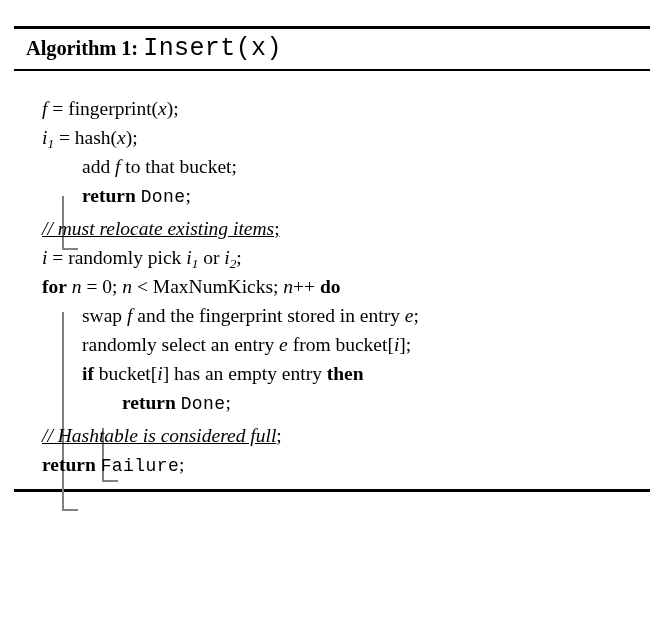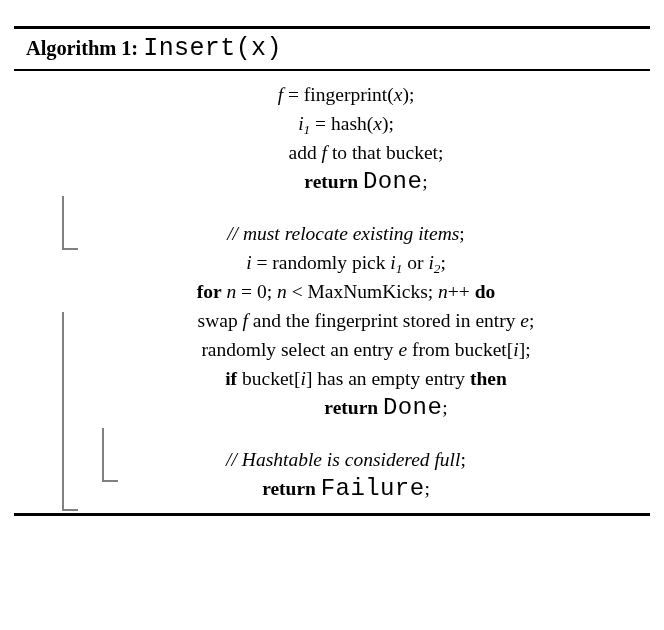--- a/index.html
+++ b/index.html
@@ -47,53 +47,52 @@
     letter-spacing: -0.1px;
   }
   .caption .alg-signature {
     font-family: "Liberation Mono", "DejaVu Sans Mono", monospace;
     font-size: 25px;
     letter-spacing: 0.4px;
   }
 
   
   .body {
-    padding: 9px 0 10px 0;
+    padding: 23px 0 10px 0;
     position: relative;
-    text-align: center;
   }
 
   .line {
     position: relative;
     height: 29px;
     line-height: 29px;
     font-size: 19.5px;
     white-space: nowrap;
   }
-  .line.gap-above { margin-top: 23px; }
+  .line.gap-above { margin-top: 4px; text-decoration: underline; }
 
   .indent-0 { padding-left: 28px; }
   .indent-1 { padding-left: 68px; }
   .indent-2 { padding-left: 108px; }
 
   
   .guide {
     position: absolute;
     border-left: 2px solid #808080;
     border-bottom: 2px solid #808080;
     width: 14px;
     pointer-events: none;
   }
 
   
   .kw   { font-weight: bold; }
   .var  { font-style: italic; }
   .mono {
     font-family: "Liberation Mono", "DejaVu Sans Mono", monospace;
-    font-size: 24px;
+    font-size: 18px;
     letter-spacing: 0.4px;
   }
   .cmt  { font-style: italic; }
   sub {
     font-style: italic;
     font-size: 0.68em;
     line-height: 0;
     vertical-align: -0.28em;
   }
   .op { font-style: normal; }

